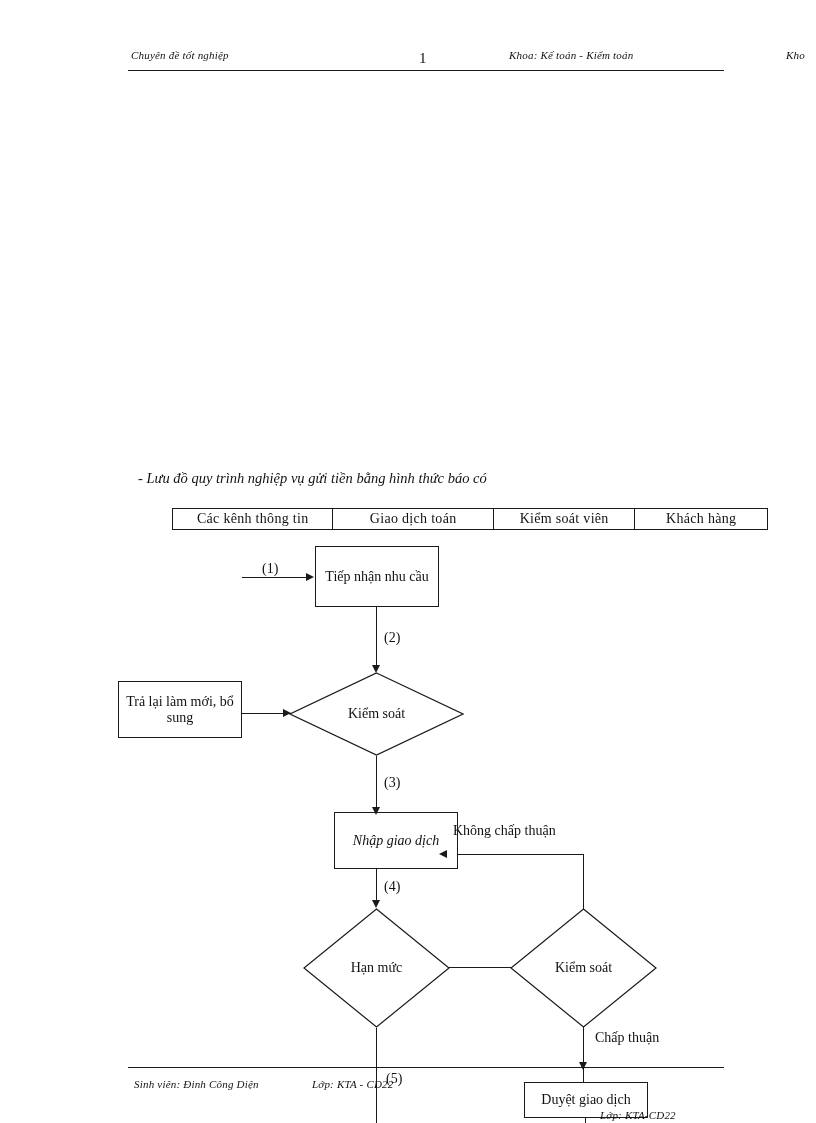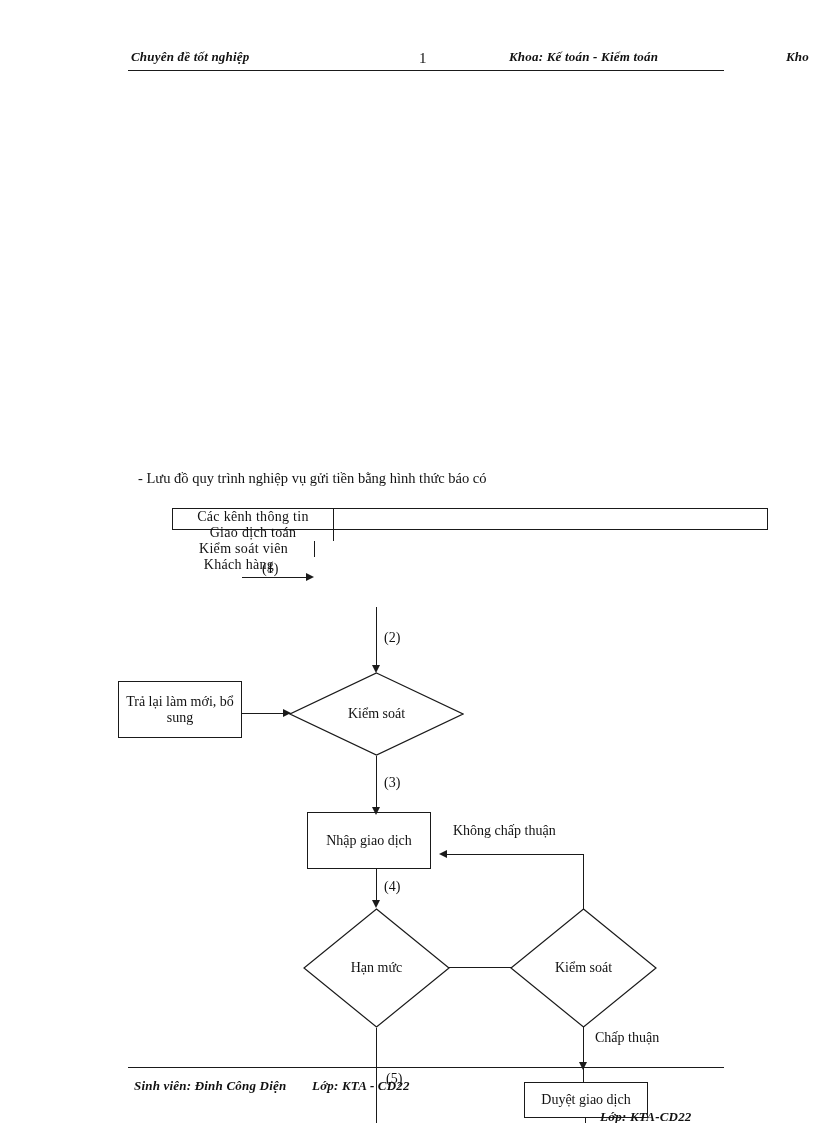--- a/index.html
+++ b/index.html
@@ -18,42 +18,43 @@
     height: 1123px;
     overflow: hidden;
     background: #ffffff;
   }
 
   
   .runhead-text,
   .runfoot-text {
     position: absolute;
     font-style: italic;
-    font-weight: bold;
-    font-size: 13px;
+    font-weight: normal;
+    font-size: 11px;
     white-space: nowrap;
     letter-spacing: .2px;
     text-align: right;
   }
   .rule {
     position: absolute;
     background: #1a1a1a;
     height: 1px;
   }
   .page-number {
     position: absolute;
     font-size: 15px;
     font-style: normal;
     font-weight: normal;
     white-space: nowrap;
   }
 
   
   .caption {
     position: absolute;
+    font-style: italic;
     font-size: 14.5px;
     white-space: nowrap;
   }
 
   
   .lane-table {
     position: absolute;
     display: flex;
     border: 1px solid #1a1a1a;
     box-sizing: border-box;
@@ -155,32 +156,33 @@
   <div class="page-number" style="left:419px; top:50px;">1</div>
 
   <div class="runhead-text" style="left:509px; top:49px;">Khoa: Kế toán - Kiểm toán</div>
 
   <div class="runhead-text" style="left:786px; top:49px;">Kho</div>
 
   <div class="rule" style="left:128px; top:70px; width:596px;"></div>
 
   <div class="caption" style="left:138px; top:470px;">- Lưu đồ quy trình nghiệp vụ gửi tiền bằng hình thức báo có</div>
 
-  <div class="lane-table" style="left:172px; top:508px; width:596px; height:22px;flex-direction:column;">
+  <div class="lane-table" style="left:172px; top:508px; width:596px; height:22px;">
     <div class="lane-cell" style="width:161px;">Các kênh thông tin</div>
     <div class="lane-cell" style="width:161px;">Giao dịch toán</div>
     <div class="lane-cell" style="width:142px;">Kiểm soát viên</div>
     <div class="lane-cell" style="width:132px;text-align:right;">Khách hàng</div>
   </div>
 
 
   <div class="conn h" style="left:242px; top:577px; width:65px;"></div>
   <div class="arrow right" style="left:306px; top:572.5px;"></div>
   <div class="edge-label" style="left:262px; top:561px;">(1)</div>
 
+  <div class="node-box" style="left:315px; top:546px; width:124px; height:61px;">Tiếp nhận nhu cầu</div>
 
   <div class="conn v" style="left:376px; top:607px; height:60px;"></div>
   <div class="arrow down" style="left:371.5px; top:665px;"></div>
   <div class="edge-label" style="left:384px; top:630px;">(2)</div>
 
   <div class="node-box" style="left:118px; top:681px; width:124px; height:57px;">Trả lại làm mới, bổ sung</div>
 
   <div class="conn h" style="left:242px; top:713px; width:49px;"></div>
   <div class="arrow right" style="left:283px; top:708.5px;"></div>
 
@@ -188,21 +190,21 @@
     <svg viewBox="0 0 175 84" preserveAspectRatio="none" aria-hidden="true">
       <polygon points="87.5,1 174,42 87.5,83 1,42" fill="#ffffff" stroke="#1a1a1a" stroke-width="1.2"></polygon>
     </svg>
     <div class="dlabel">Kiểm soát</div>
   </div>
 
   <div class="conn v" style="left:376px; top:756px; height:54px;"></div>
   <div class="arrow down" style="left:371.5px; top:807px;"></div>
   <div class="edge-label" style="left:384px; top:775px;">(3)</div>
 
-  <div class="node-box" style="left:307px; top:812px; width:124px; height:57px;">Nhập giao dịch</div>
+  <div class="node-box" style="left:334px; top:812px; width:124px; height:57px;font-style:italic;">Nhập giao dịch</div>
 
   <div class="conn v" style="left:583px; top:854px; height:63px;"></div>
   <div class="conn h" style="left:447px; top:854px; width:137px;"></div>
   <div class="arrow left" style="left:439px; top:849.5px;"></div>
   <div class="edge-label" style="left:453px; top:823px;">Không chấp thuận</div>
 
   <div class="conn v" style="left:376px; top:869px; height:34px;"></div>
   <div class="arrow down" style="left:371.5px; top:900px;"></div>
   <div class="edge-label" style="left:384px; top:879px;">(4)</div>
 

